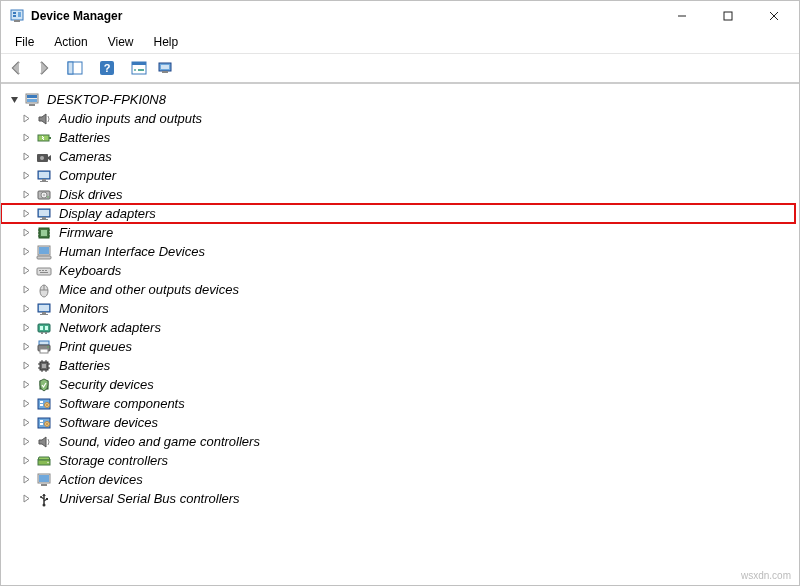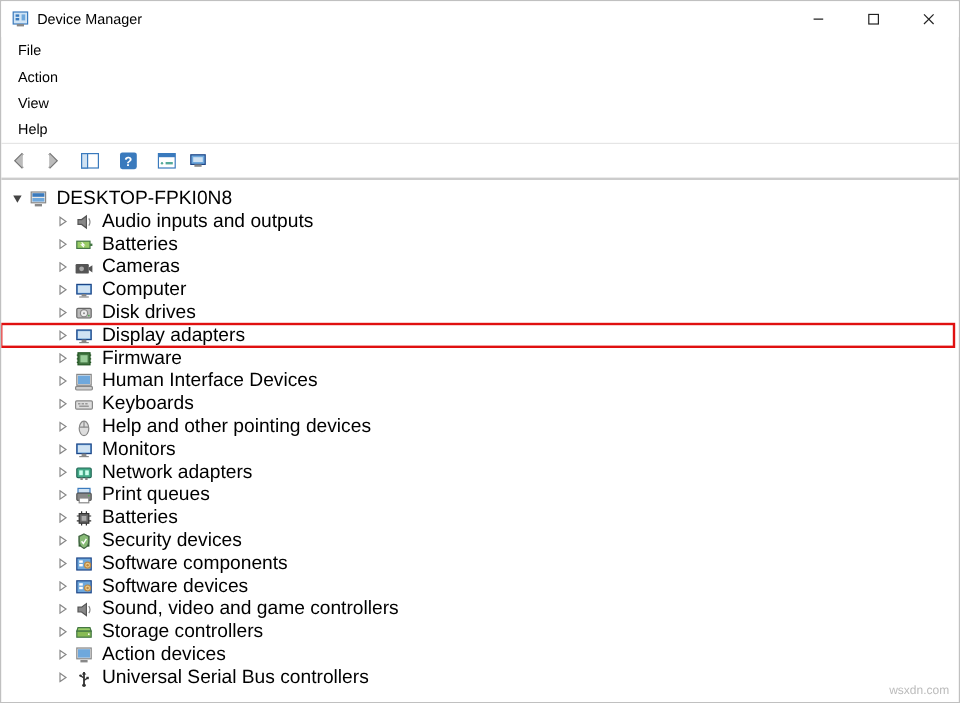--- a/index.html
+++ b/index.html
@@ -12,38 +12,38 @@
   overflow: hidden;
   border: 1px solid #c0c0c0;
   position: relative;
 }
 .titlebar {
   height: 30px;
   display: flex;
   align-items: center;
   padding: 0 2px 0 8px;
   background: #fff;
+  font-weight: bold;
 }
 .titlebar .app-icon {
   width: 16px; height: 16px; margin-right: 6px;
   display: inline-flex; align-items: center; justify-content: center;
 }
 .titlebar .title { flex: 1; font-size: 12px; }
 .win-controls { display: flex; height: 100%; }
 .win-btn {
   width: 46px; height: 100%;
   display: flex; align-items: center; justify-content: center;
   font-size: 10px; color: #222;
 }
 .menubar {
   display: flex; gap: 4px;
   padding: 2px 6px;
   font-size: 12px;
   border-bottom: 1px solid #e5e5e5;
-  flex-direction: column;
 }
 .menu-item { padding: 2px 8px; }
 .toolbar {
   display: flex; align-items: center; gap: 2px;
   padding: 2px 4px;
   border-bottom: 2px solid #ccc;
   height: 30px;
   position: relative;
 }
 .tb-sep { width: 4px; }
@@ -57,33 +57,33 @@
   overflow-y: auto;
   height: calc(586px - 30px - 24px - 30px - 2px);
 }
 .tree-row {
   display: flex; align-items: center;
   height: 19px;
   white-space: nowrap;
   cursor: default;
 }
 .tree-row.root { padding-left: 6px; }
-.tree-row.child { padding-left: 44px; }
+.tree-row.child { padding-left: 18px; }
 .chev {
   width: 14px; height: 14px;
   display: inline-flex; align-items: center; justify-content: center;
   font-size: 9px; color: #555; margin-right: 2px;
   cursor: pointer;
 }
 .node-icon {
   width: 18px; height: 16px;
   display: inline-flex; align-items: center; justify-content: center;
   margin-right: 4px;
 }
-.node-label { font-size: 16px; padding: 0 2px; }
+.node-label { font-size: 13px; padding: 0 2px; font-style: italic; }
 .highlighted {
   outline: 2px solid #e01010;
   outline-offset: -1px;
 }
 .watermark {
   position: absolute;
   bottom: 4px; right: 8px;
   font-size: 10px; color: #bbb;
 }
 svg { display: block; }
@@ -314,21 +314,21 @@
         <span class="chev">
           <svg width="9" height="9">
             <path d="M2 1 L7 4.5 L2 8 Z" fill="none" stroke="#888"></path>
           </svg>
         </span>
         <span class="node-icon">
           <svg width="16" height="16">
             <use href="#mouse-icon"></use>
           </svg>
         </span>
-        <span class="node-label">Help and other pointing devices</span>
+        <span class="node-label">Mice and other outputs devices</span>
       </div>
       <div class="tree-row child">
         <span class="chev">
           <svg width="9" height="9">
             <path d="M2 1 L7 4.5 L2 8 Z" fill="none" stroke="#888"></path>
           </svg>
         </span>
         <span class="node-icon">
           <svg width="16" height="16">
             <use href="#monitor-icon"></use>

